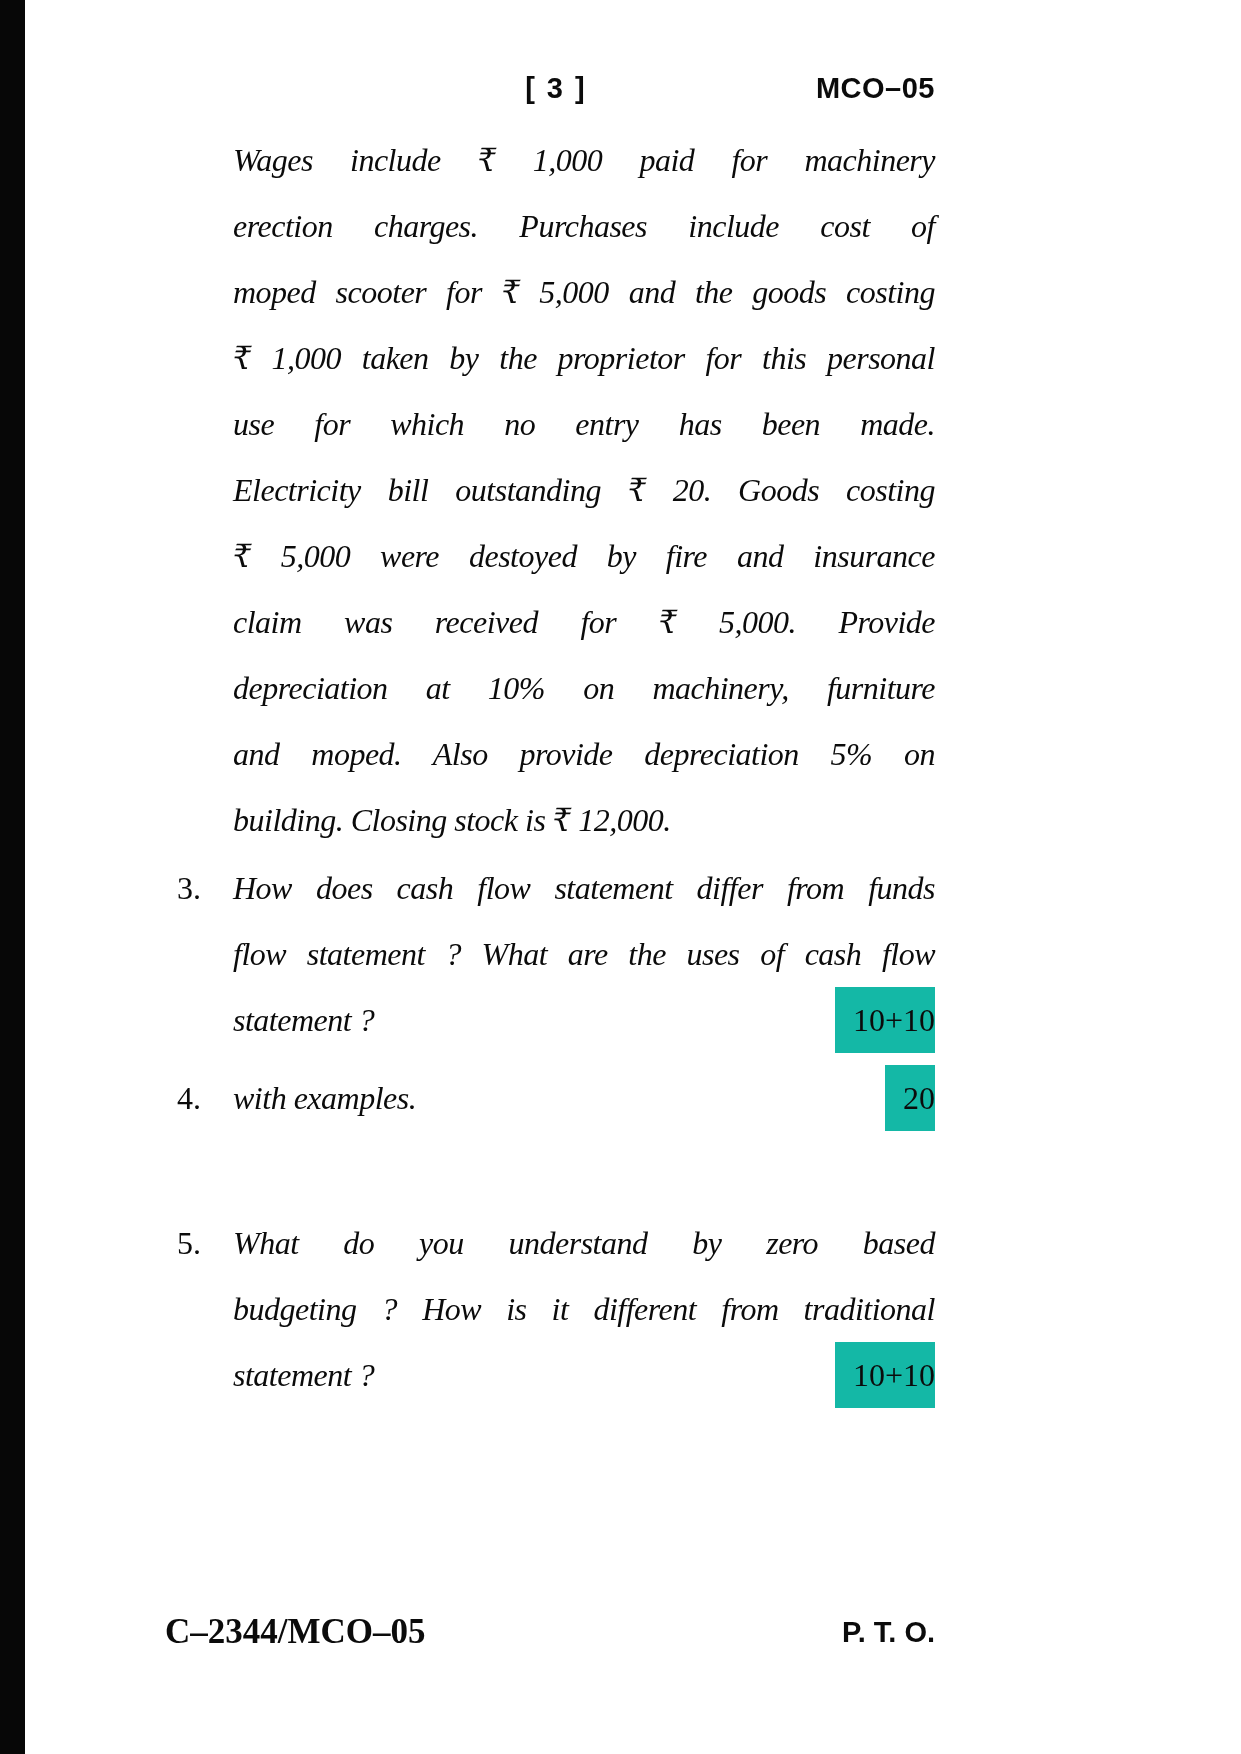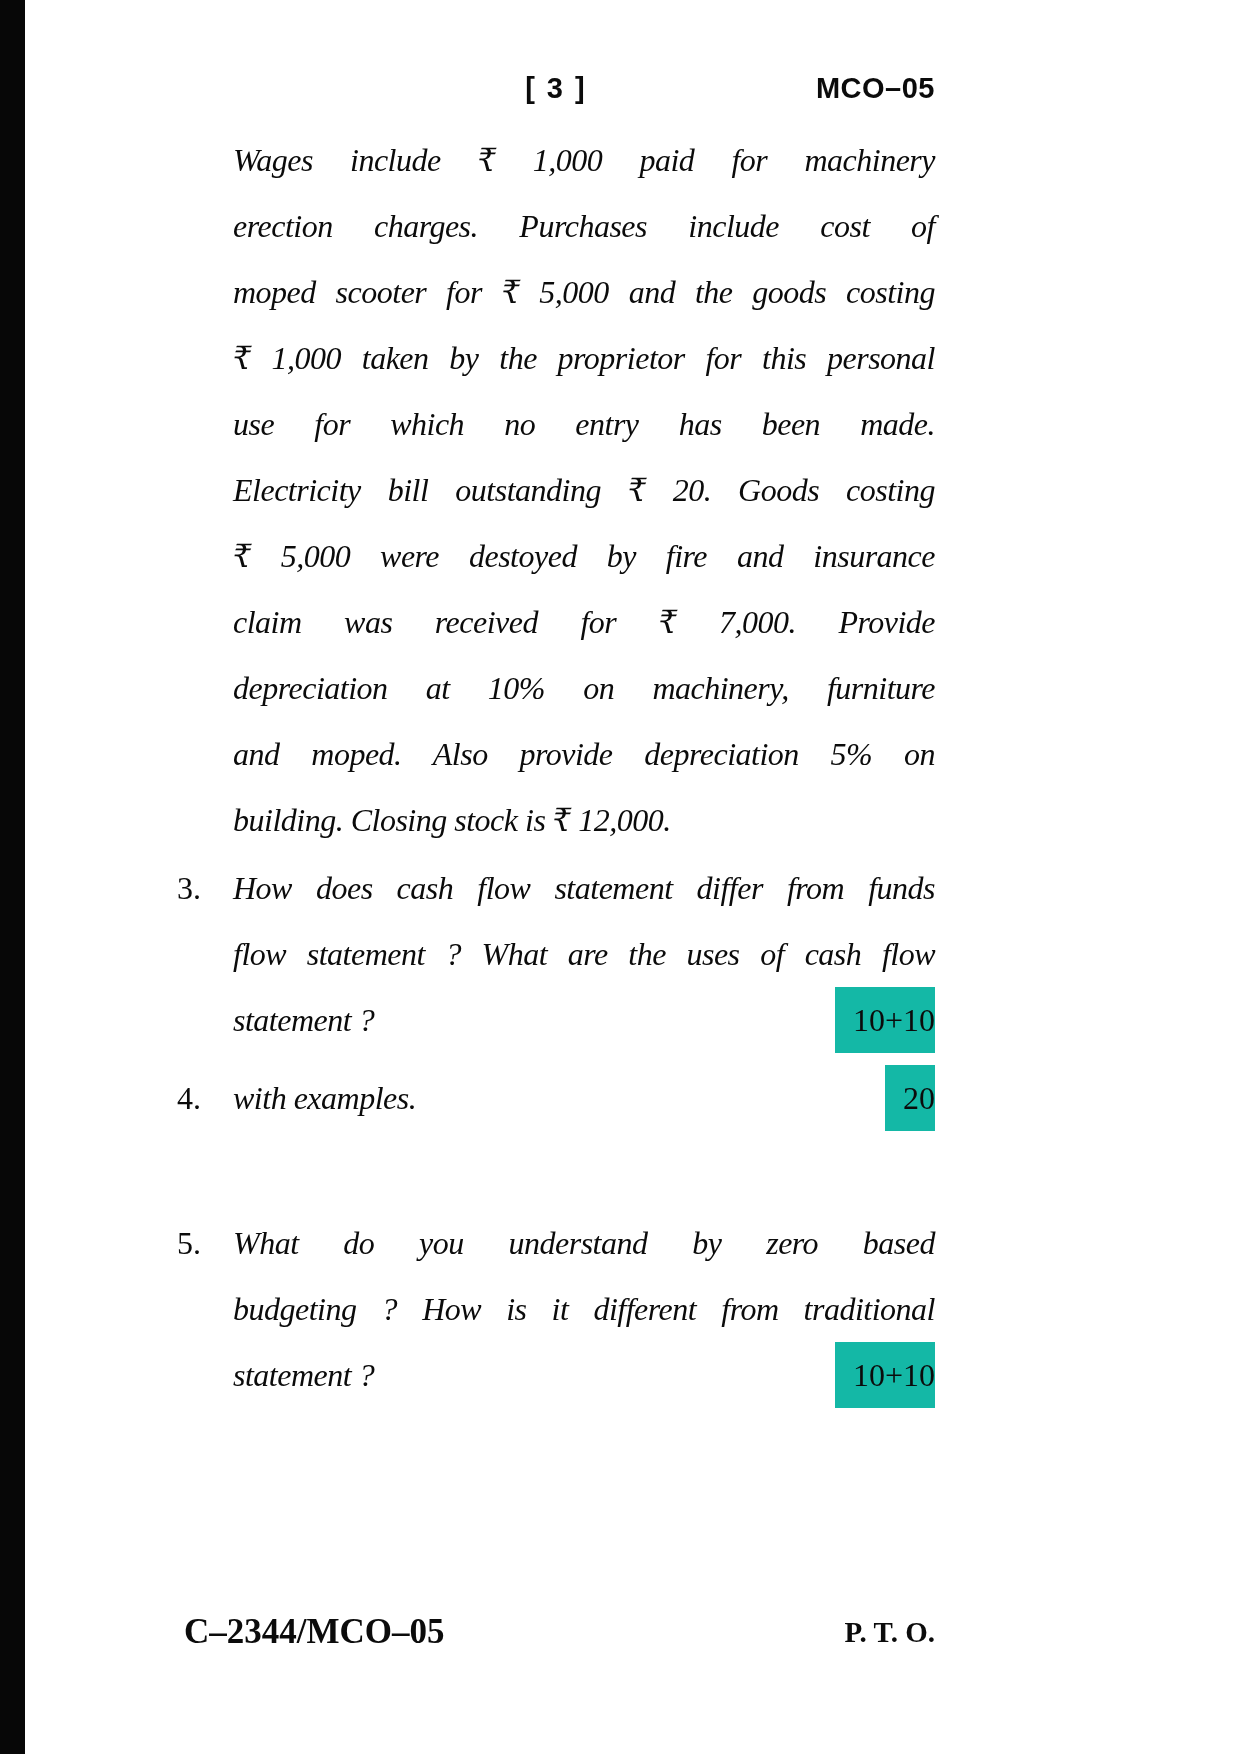--- a/index.html
+++ b/index.html
@@ -86,25 +86,24 @@
     width: 770px;
     top: 1612px;
     height: 44px;
   }
   .booklet-code {
     position: absolute; left: 0; top: 0;
     font-family: "Liberation Serif", "DejaVu Serif", serif;
     font-weight: bold;
     font-size: 35px;
     letter-spacing: 0px;
-    margin-left: 19px;
   }
   .pto {
     position: absolute; right: 0; top: 4px;
-    font-family: Liberation Serif, serif;
+    font-family: Liberation Sans, sans-serif;
     font-weight: bold;
     font-size: 29px;
     text-align: right;
   }
 </style>
 </head>
 <body>
 
 <div class="page">
 
@@ -116,21 +115,21 @@
   </div>
 
   <div class="content textblock paragraph">
       <div class="line">Wages include ₹ 1,000 paid for machinery</div>
       <div class="line">erection charges. Purchases include cost of</div>
       <div class="line">moped scooter for ₹ 5,000 and the goods costing</div>
       <div class="line">₹ 1,000 taken by the proprietor for this personal</div>
       <div class="line">use for which no entry has been made.</div>
       <div class="line">Electricity bill outstanding ₹ 20. Goods costing</div>
       <div class="line">₹ 5,000 were destoyed by fire and insurance</div>
-      <div class="line">claim was received for ₹ 7,000. Provide</div>
+      <div class="line">claim was received for ₹ 5,000. Provide</div>
       <div class="line">depreciation at 10% on machinery, furniture</div>
       <div class="line">and moped. Also provide depreciation 5% on</div>
       <div class="line last">building. Closing stock is ₹ 12,000.</div>
     </div>
 
   <div class="content question q3">
     <span class="qnum">3.</span>
     <div class="textblock">
         <div class="line">How does cash flow statement differ from funds</div>
         <div class="line">flow statement ? What are the uses of cash flow</div>

